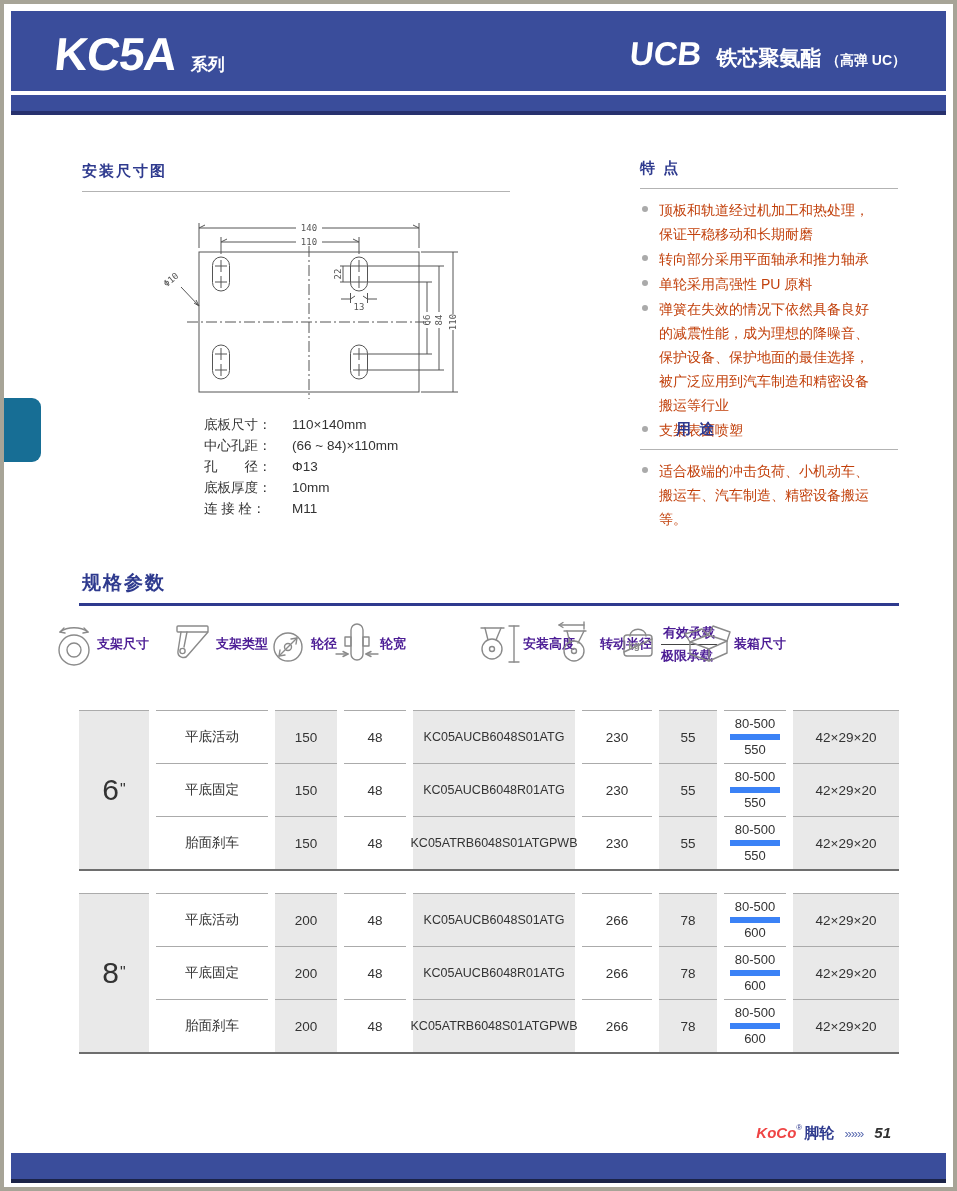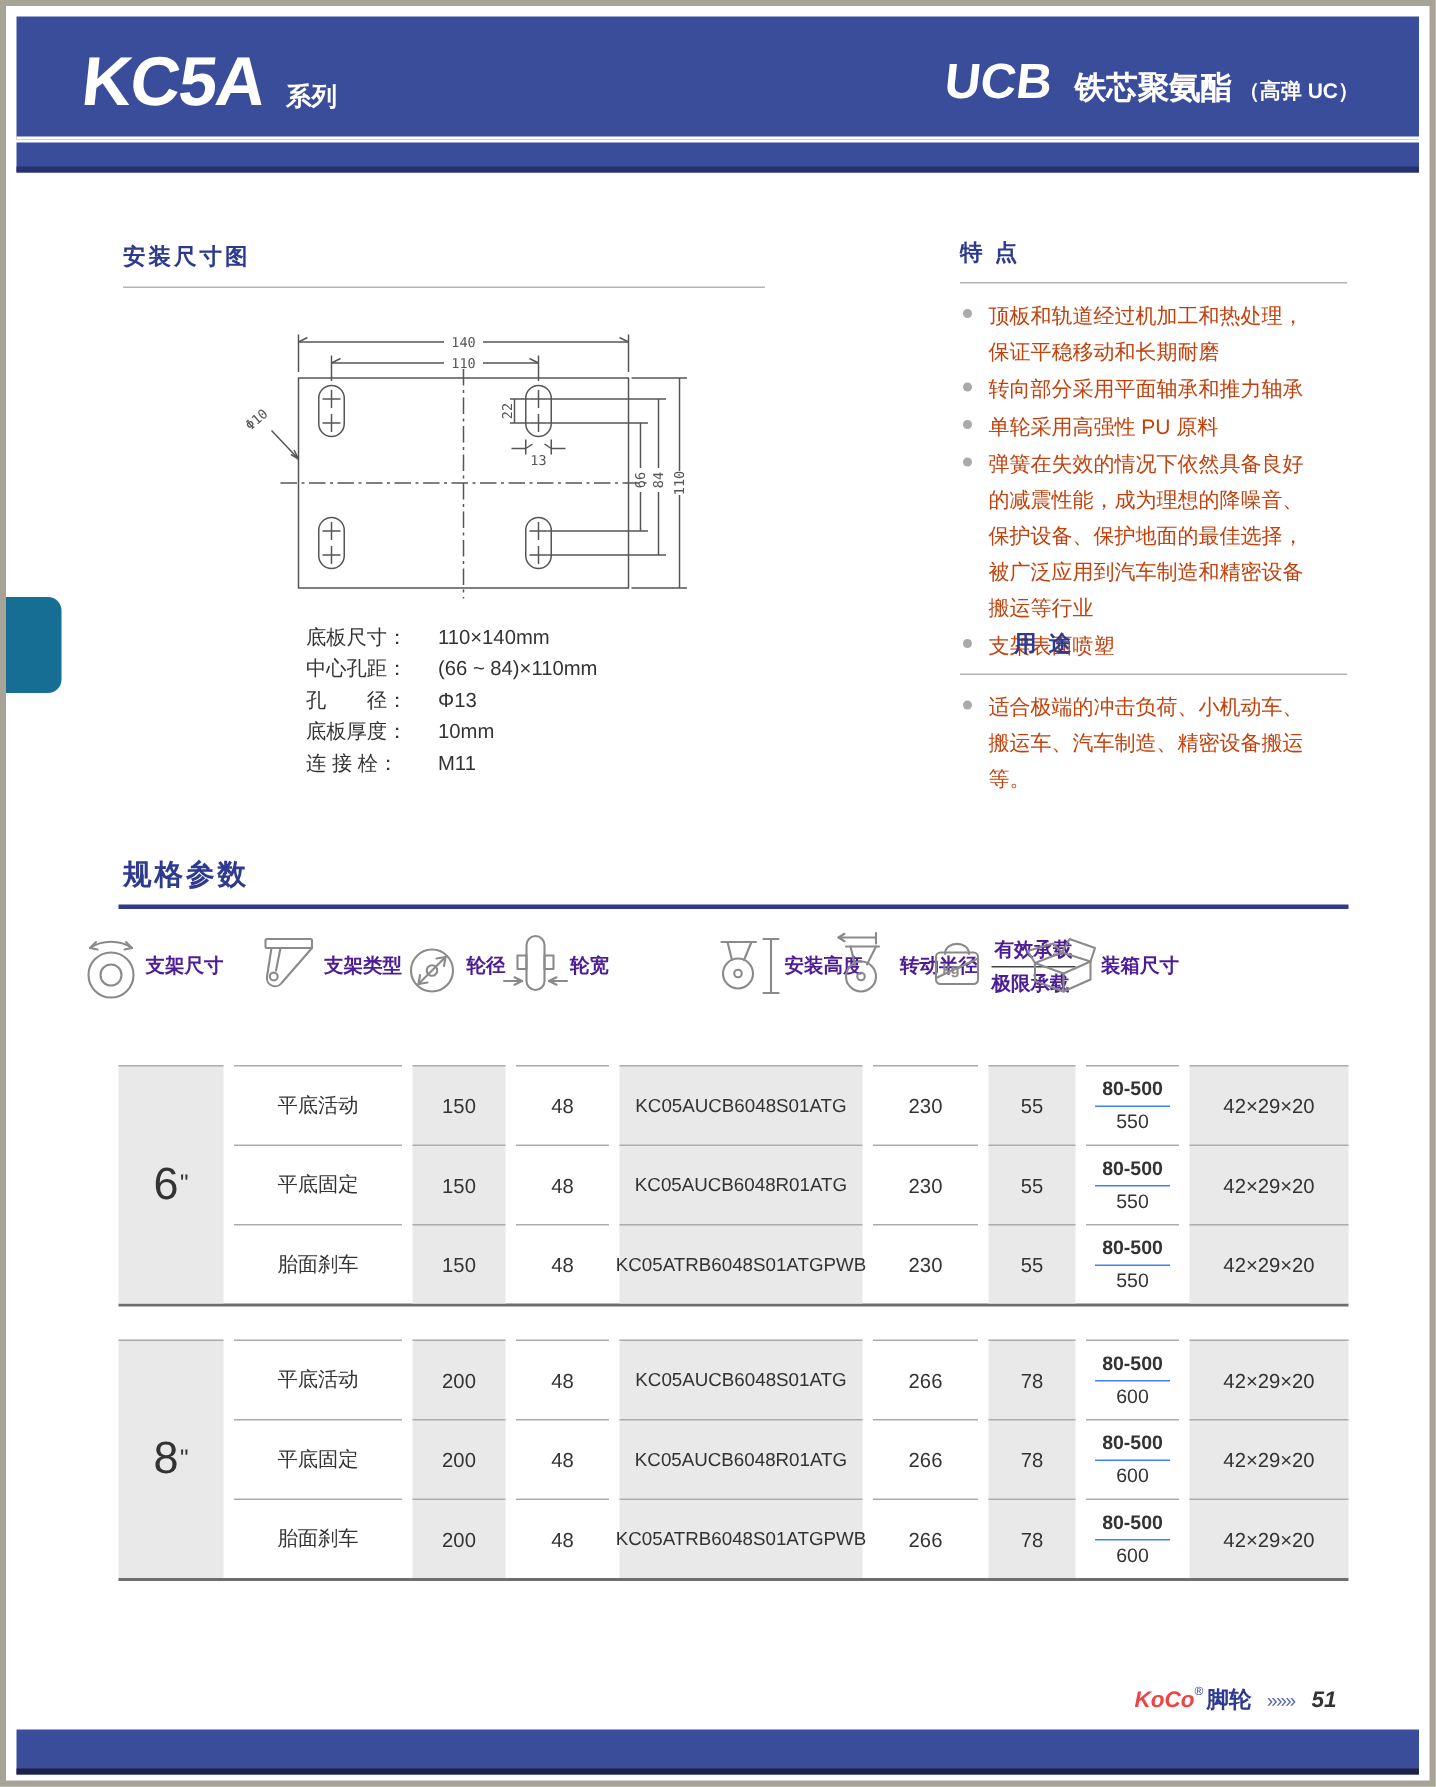--- a/index.html
+++ b/index.html
@@ -50,21 +50,21 @@
   .hfrac .ftop { border-bottom:1px solid #444; padding:0 2px 2px; display:block; }
   .hfrac .fbot { padding-top:2px; display:block; }
   .spec-group { grid-auto-rows:53px; border-bottom:2px solid #6e6e6e; }
   .cell { display:flex; align-items:center; justify-content:center;
     border-top:1px solid #ABABAB; font-size:13.5px; color:#333; text-align:center; }
   .bg { background:#E9E9E9; }
   .size-cell { grid-column:1; grid-row:1 / span 3; font-size:30px; color:#333; }
   .size-unit { font-size:16px; vertical-align:14px; margin-left:1px; }
   .sku { font-size:12.5px; }
   .frac { text-align:center; font-size:13px; line-height:1.25; }
-  .frac .ftop { display:block; border-bottom:1px solid #3b82f6; padding:0 5px 2px;font-weight:bold; }
+  .frac .ftop { display:block; border-bottom:6px solid #3b82f6; padding:0 5px 2px; }
   .frac .fbot { display:block; padding-top:2px; }
   
   .footer-line { position:absolute; right:62px; top:1119px; font-size:15px; white-space:nowrap; }
   .f-brand { font-weight:900; font-style:italic; color:#ef4444; }
   .f-mark { font-size:8px; vertical-align:8px; color:#2E3A8E; }
   .f-suffix { font-weight:bold; color:#2E3A8E; margin-left:2px; }
   .f-arrows { color:#5a6bb0; font-size:13px; margin-left:6px; letter-spacing:-1px; }
   .f-page { font-style:italic; font-weight:bold; color:#333; margin-left:7px; }
   .footer-bar { position:absolute; left:7px; right:7px; top:1149px; height:30px;
     background:#3A4D9B; border-bottom:4px solid #1B2348; }

